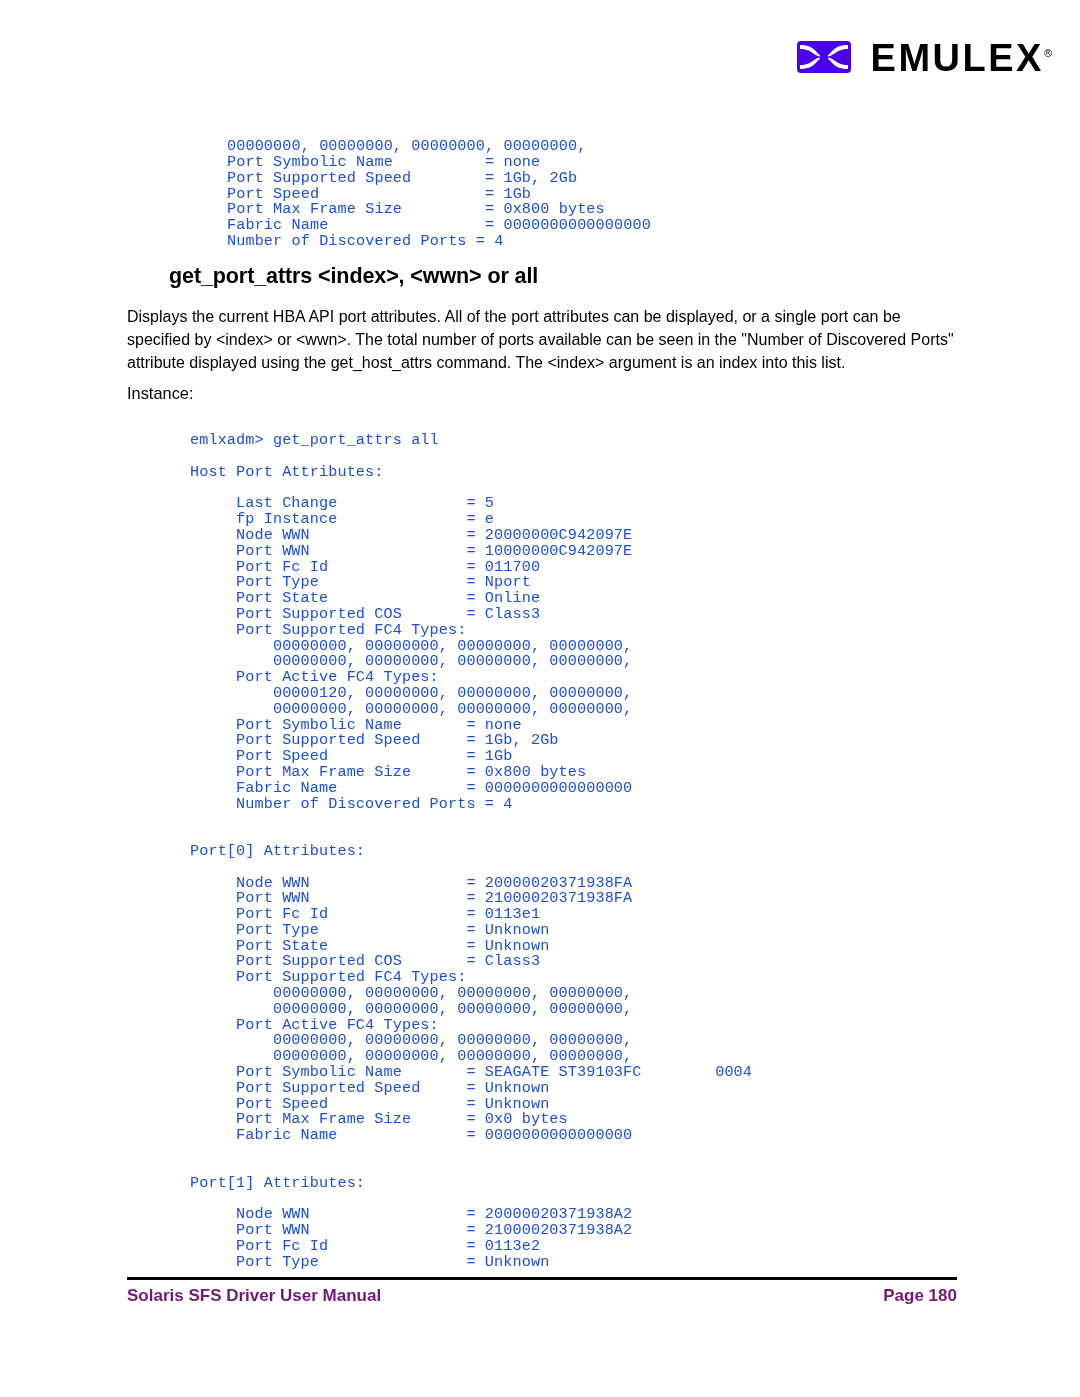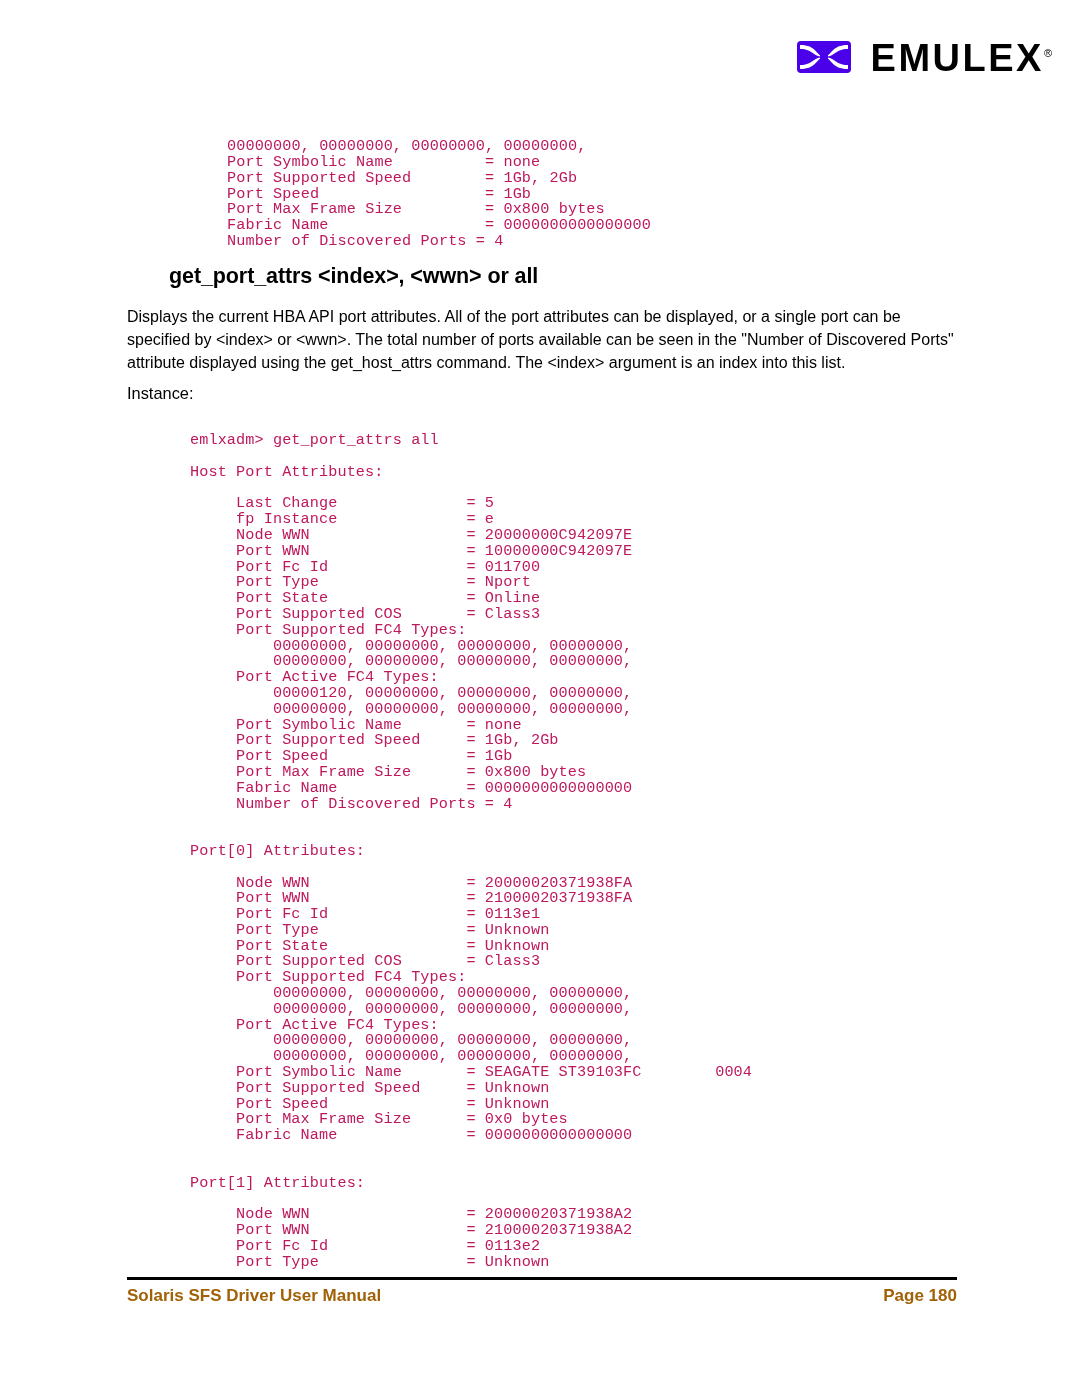--- a/index.html
+++ b/index.html
@@ -48,21 +48,21 @@
     letter-spacing: 0;
     font-weight: normal;
   }
 
   
   .mono {
     font-family: "Liberation Mono", "DejaVu Sans Mono", monospace;
     font-size: 15.2px;
     line-height: 15.8px;
     white-space: pre;
-    color: #be185d;
+    color: #1d4ed8;
     letter-spacing: 0.1px;
   }
   .block-top {
     position: absolute;
     left: 227px;
     top: 124px;
   }
   .block-main {
     position: absolute;
     left: 190px;
@@ -116,21 +116,21 @@
     position: absolute;
     left: 127px;
     top: 1286px;
     width: 830px;
     display: flex;
     justify-content: space-between;
     align-items: baseline;
     font-family: "Liberation Sans", sans-serif;
     font-weight: bold;
     font-size: 17px;
-    color: #a16207;
+    color: #701a75;
   }
 </style>
 </head>
 <body>
 
 <div class="page">
 
   <div class="logo-wrap">
     <svg class="logo-mark" viewBox="0 0 54 32">
       <rect x="0" y="0" width="54" height="32" rx="4" ry="4" fill="#4a00e8"></rect>

